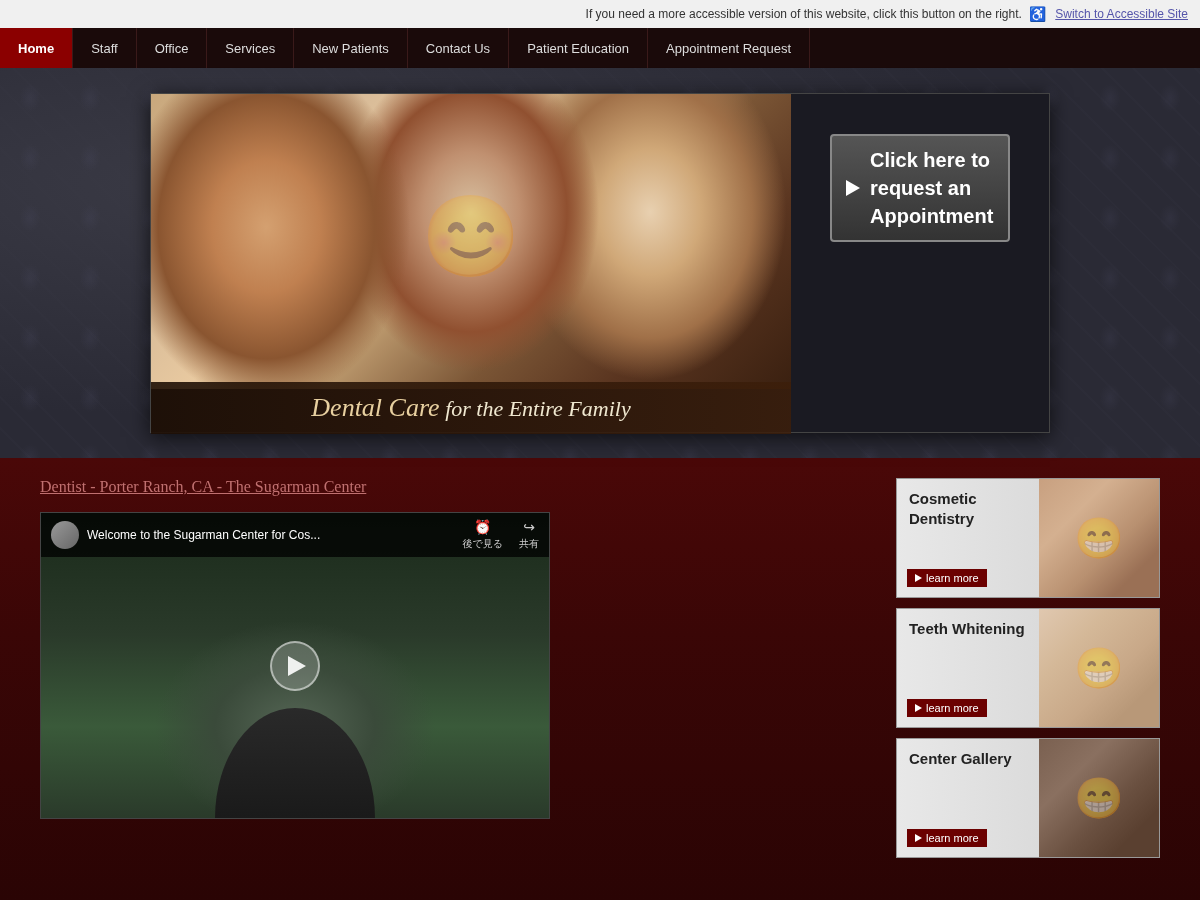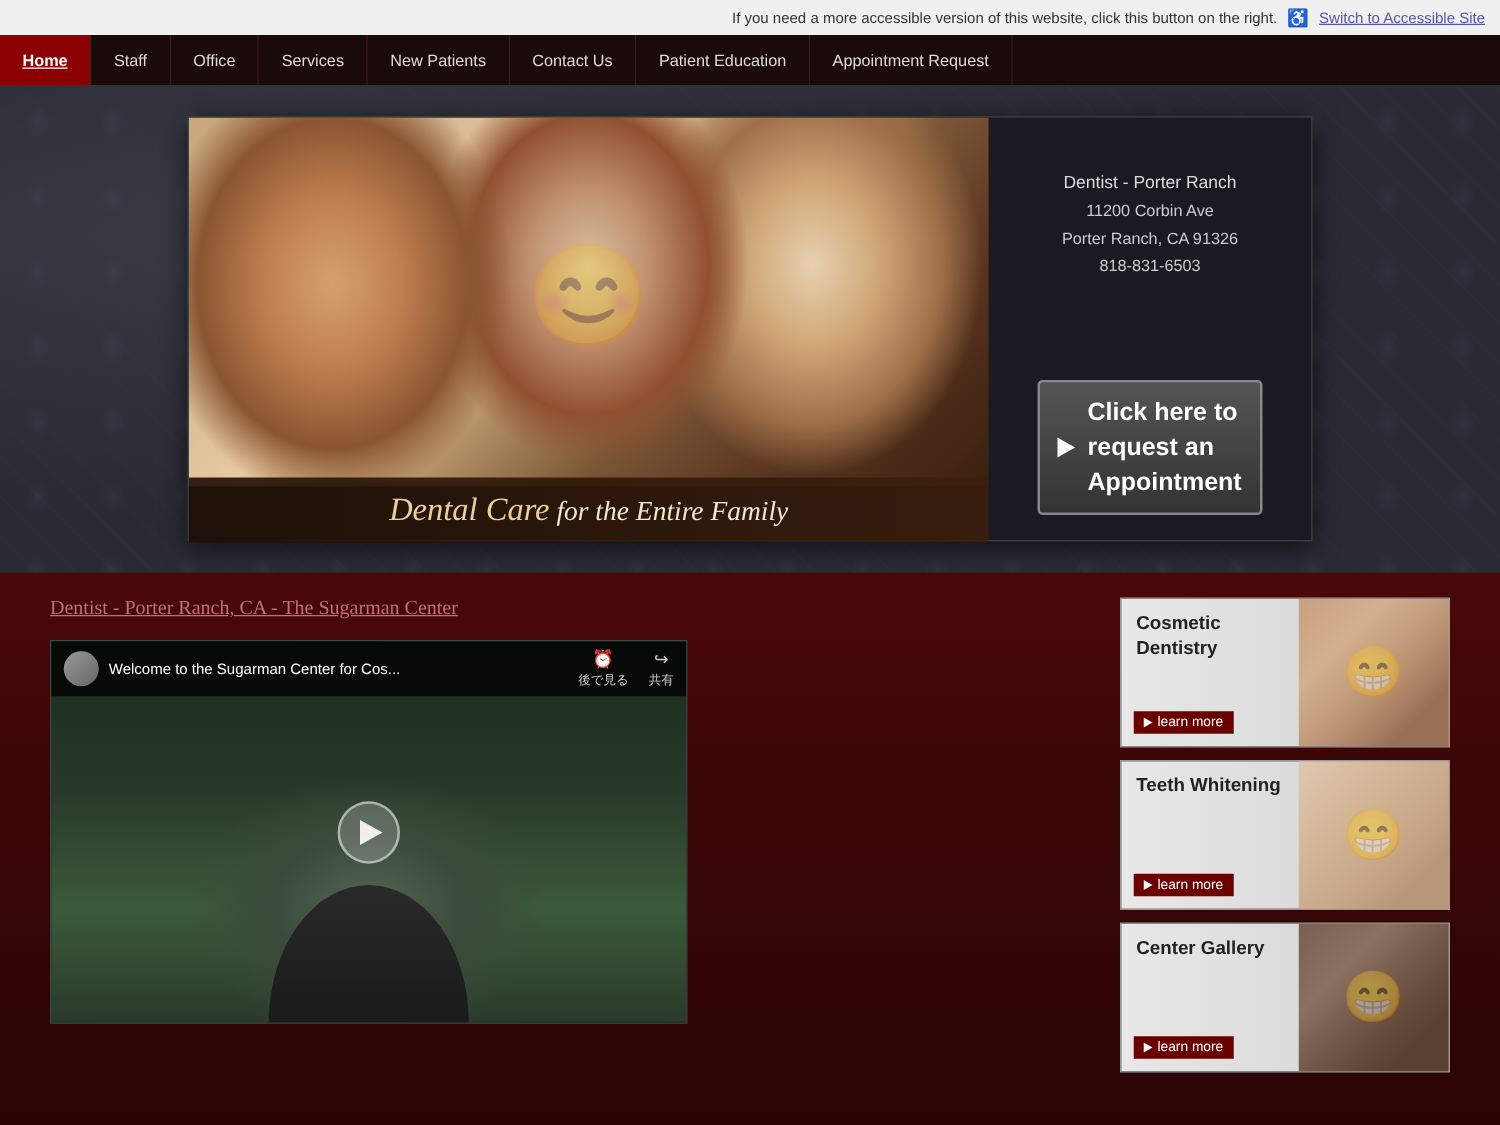--- a/index.html
+++ b/index.html
@@ -41,21 +41,20 @@
       color: #ddd;
       font-size: 13px;
       cursor: pointer;
       border-right: 1px solid #3a1a1a;
       white-space: nowrap;
     }
     .nav-item:first-child {
       background: #8b0000;
       color: white;
       font-weight: bold;
-      text-decoration: underline;
     }
 
     
     #hero {
       background: #2a2a35;
       background-image: radial-gradient(ellipse at 20% 30%, #3a3a45 0%, transparent 60%),
         repeating-linear-gradient(45deg, transparent, transparent 20px, rgba(80,80,100,0.05) 20px, rgba(80,80,100,0.05) 22px);
       height: 390px;
       display: flex;
       align-items: center;
@@ -423,26 +422,20 @@
     <div id="hero-image-area">
       <div id="family-photo"></div>
       <div id="hero-caption">
         <div id="hero-caption-text">
           <span class="script">Dental Care</span>
           <span> for the Entire Family</span>
         </div>
       </div>
     </div>
     <div id="hero-info">
-      <div id="practice-info">
-        <div>Dentist - Porter Ranch</div>
-        <div>11200 Corbin Ave</div>
-        <div>Porter Ranch, CA 91326</div>
-        <div>818-831-6503</div>
-      </div>
       <div id="appt-button">
         <div class="play-triangle"></div>
         <div id="appt-button-text">
           <span>Click here to request an</span>
           <span>Appointment</span>
         </div>
       </div>
     </div>
   </div>
 </div>

